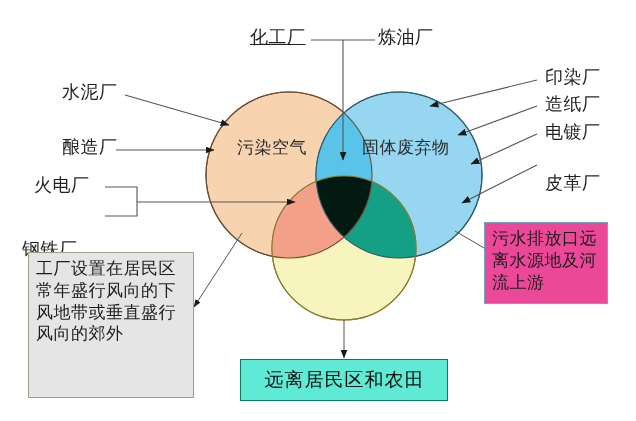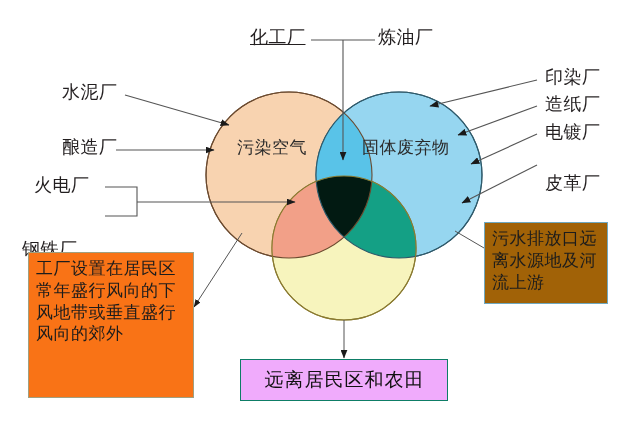--- a/index.html
+++ b/index.html
@@ -43,24 +43,24 @@
   .note-box {
     position: absolute;
     box-sizing: border-box;
     border: 1px solid #9a9a80;
     font-size: 17px;
     line-height: 1.28;
     color: #1c1c1c;
     padding: 5px 6px 4px 7px;
     letter-spacing: 0.5px;
   }
-  .note-yellow { background: #f97316; border-color: #a0a080; }
-  .note-blue   { background: #a16207; border-color: #6fa8c0; }
+  .note-yellow { background: #e5e5e5; border-color: #a0a080; }
+  .note-blue   { background: #ec4899; border-color: #6fa8c0; }
   .note-teal   {
-    background: #f0abfc;
+    background: #5eead4;
     border-color: #0e7d66;
     text-align: center;
     font-size: 19px;
     color: #111111;
     display: flex;
     align-items: center;
     justify-content: center;
     letter-spacing: 1px;
   }
 </style>

